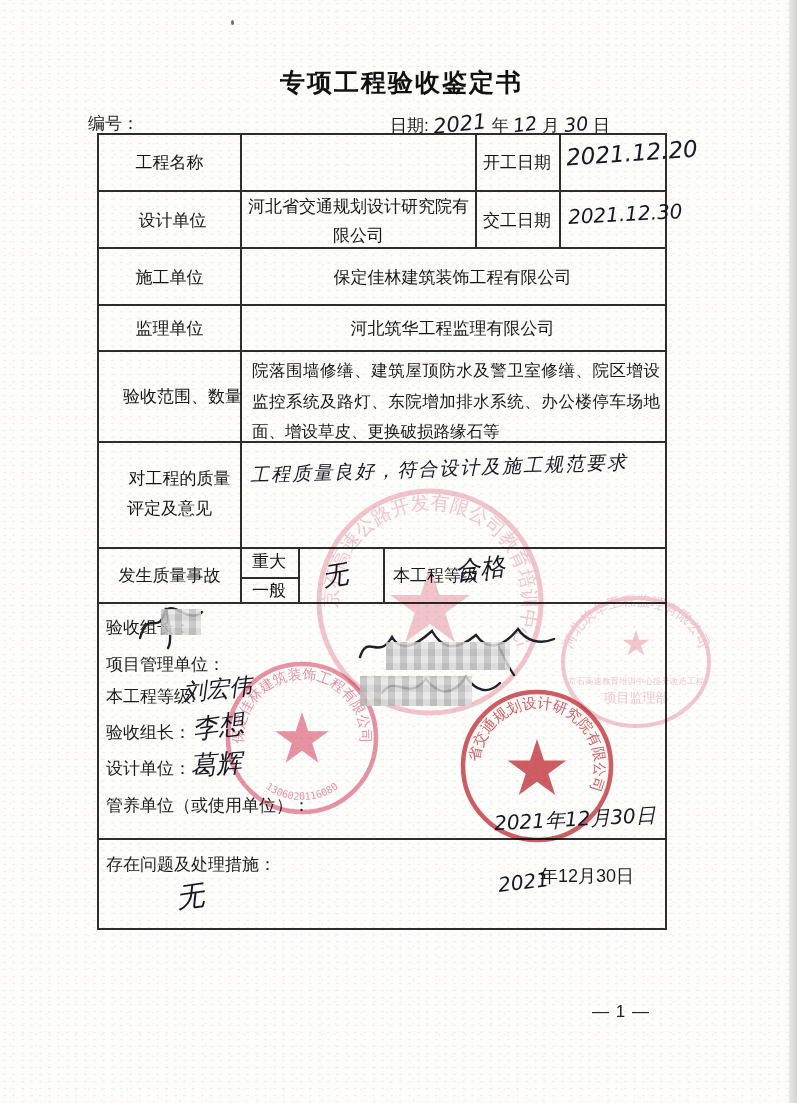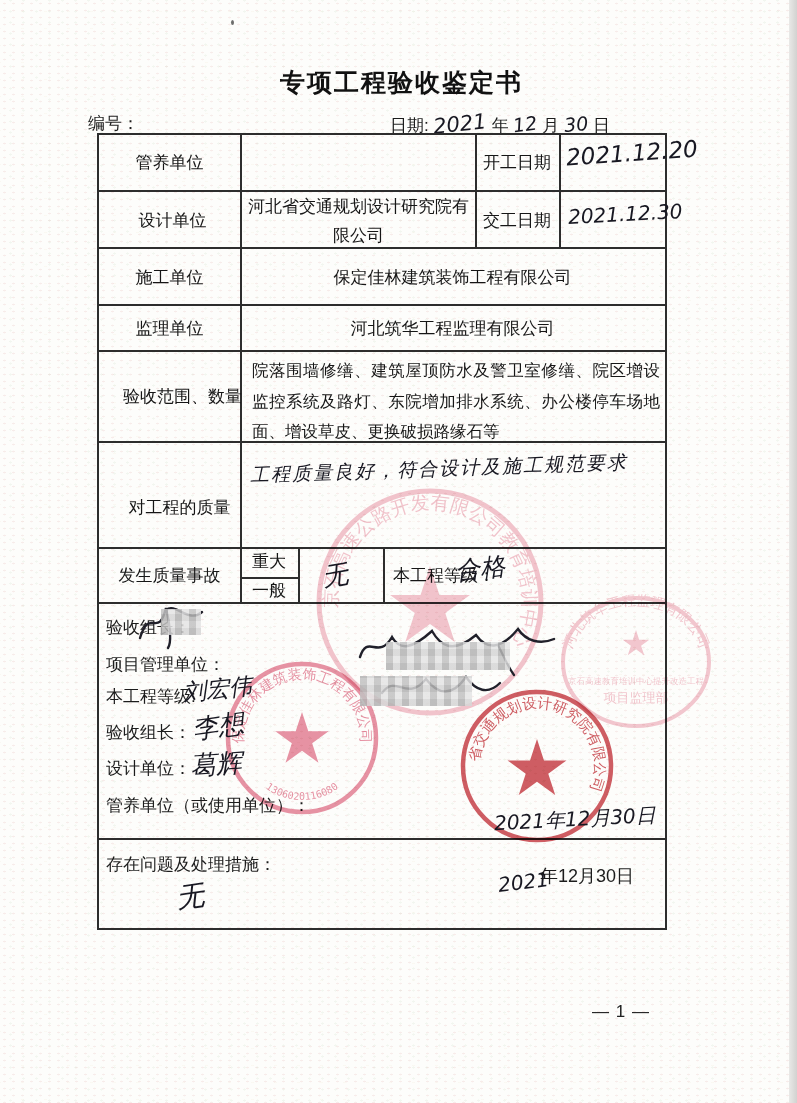--- a/index.html
+++ b/index.html
@@ -84,39 +84,40 @@
   <div class="hline" style="left:240px; top:577px; width:58px;"></div>
 
   <div class="vline" style="left:97px; top:133px; height:797px;"></div>
   <div class="vline" style="left:665px; top:133px; height:797px;"></div>
   <div class="vline" style="left:240px; top:133px; height:471px;"></div>
   <div class="vline" style="left:475px; top:133px; height:116px;"></div>
   <div class="vline" style="left:559px; top:133px; height:116px;"></div>
   <div class="vline" style="left:298px; top:547px; height:57px;"></div>
   <div class="vline" style="left:383px; top:547px; height:57px;"></div>
 
-  <div class="cellblock ccenter" style="left:99px; top:148px; width:141px;">管养单位</div>
+  <div class="cellblock ccenter" style="left:99px; top:148px; width:141px;">工程名称</div>
   <div class="cellblock ccenter" style="left:475px; top:148px; width:84px;">开工日期</div>
   <div class="hw" style="left:566px; top:140px; font-size:23px; transform:rotate(-4deg);">2021.12.20</div>
 
   <div class="cellblock ccenter" style="left:89px; top:206px; width:167px;">设计单位</div>
   <div class="cellblock ccenter" style="left:245px; top:192px; width:227px;">河北省交通规划设计研究院有限公司</div>
   <div class="cellblock ccenter" style="left:475px; top:206px; width:84px;">交工日期</div>
   <div class="hw" style="left:568px; top:202px; font-size:20px; transform:rotate(-3deg);">2021.12.30</div>
 
   <div class="cellblock ccenter" style="left:99px; top:263px; width:141px;">施工单位</div>
   <div class="cellblock ccenter" style="left:240px; top:263px; width:425px;">保定佳林建筑装饰工程有限公司</div>
 
   <div class="cellblock ccenter" style="left:99px; top:314px; width:141px;">监理单位</div>
   <div class="cellblock ccenter" style="left:240px; top:314px; width:425px;">河北筑华工程监理有限公司</div>
 
   <div class="cellblock ccenter" style="left:112px; top:382px; width:141px;">验收范围、数量</div>
   <div class="cellblock" style="left:252px; top:355px; width:408px; font-size:16.5px; line-height:30.5px; text-align:justify;">院落围墙修缮、建筑屋顶防水及警卫室修缮、院区增设监控系统及路灯、东院增加排水系统、办公楼停车场地面、增设草皮、更换破损路缘石等</div>
 
-  <div class="cellblock ccenter" style="left:99px; top:464px; width:161px;margin-top:29px;">对工程的质量</div>
+  <div class="cellblock ccenter" style="left:99px; top:464px; width:161px;">对工程的质量</div>
+  <div class="cellblock ccenter" style="left:99px; top:494px; width:141px;">评定及意见</div>
   <div class="hw" style="left:250px; top:456px; font-size:19px; transform:rotate(-2deg); letter-spacing:2px;">工程质量良好，符合设计及施工规范要求</div>
 
   <div class="cellblock ccenter" style="left:99px; top:561px; width:141px;">发生质量事故</div>
   <div class="cellblock ccenter" style="left:240px; top:547px; width:58px; line-height:29px;">重大</div>
   <div class="cellblock ccenter" style="left:240px; top:577px; width:58px; line-height:28px;">一般</div>
   <div class="hw" style="left:322px; top:558px; font-size:26px; transform:rotate(-10deg);">无</div>
   <div class="cellblock" style="left:393px; top:561px;">本工程等级：</div>
   <div class="hw" style="left:455px; top:552px; font-size:25px; transform:rotate(-6deg);">合格</div>
 
   <div class="plabel" style="left:106px; top:616px;">验收组长：</div>

